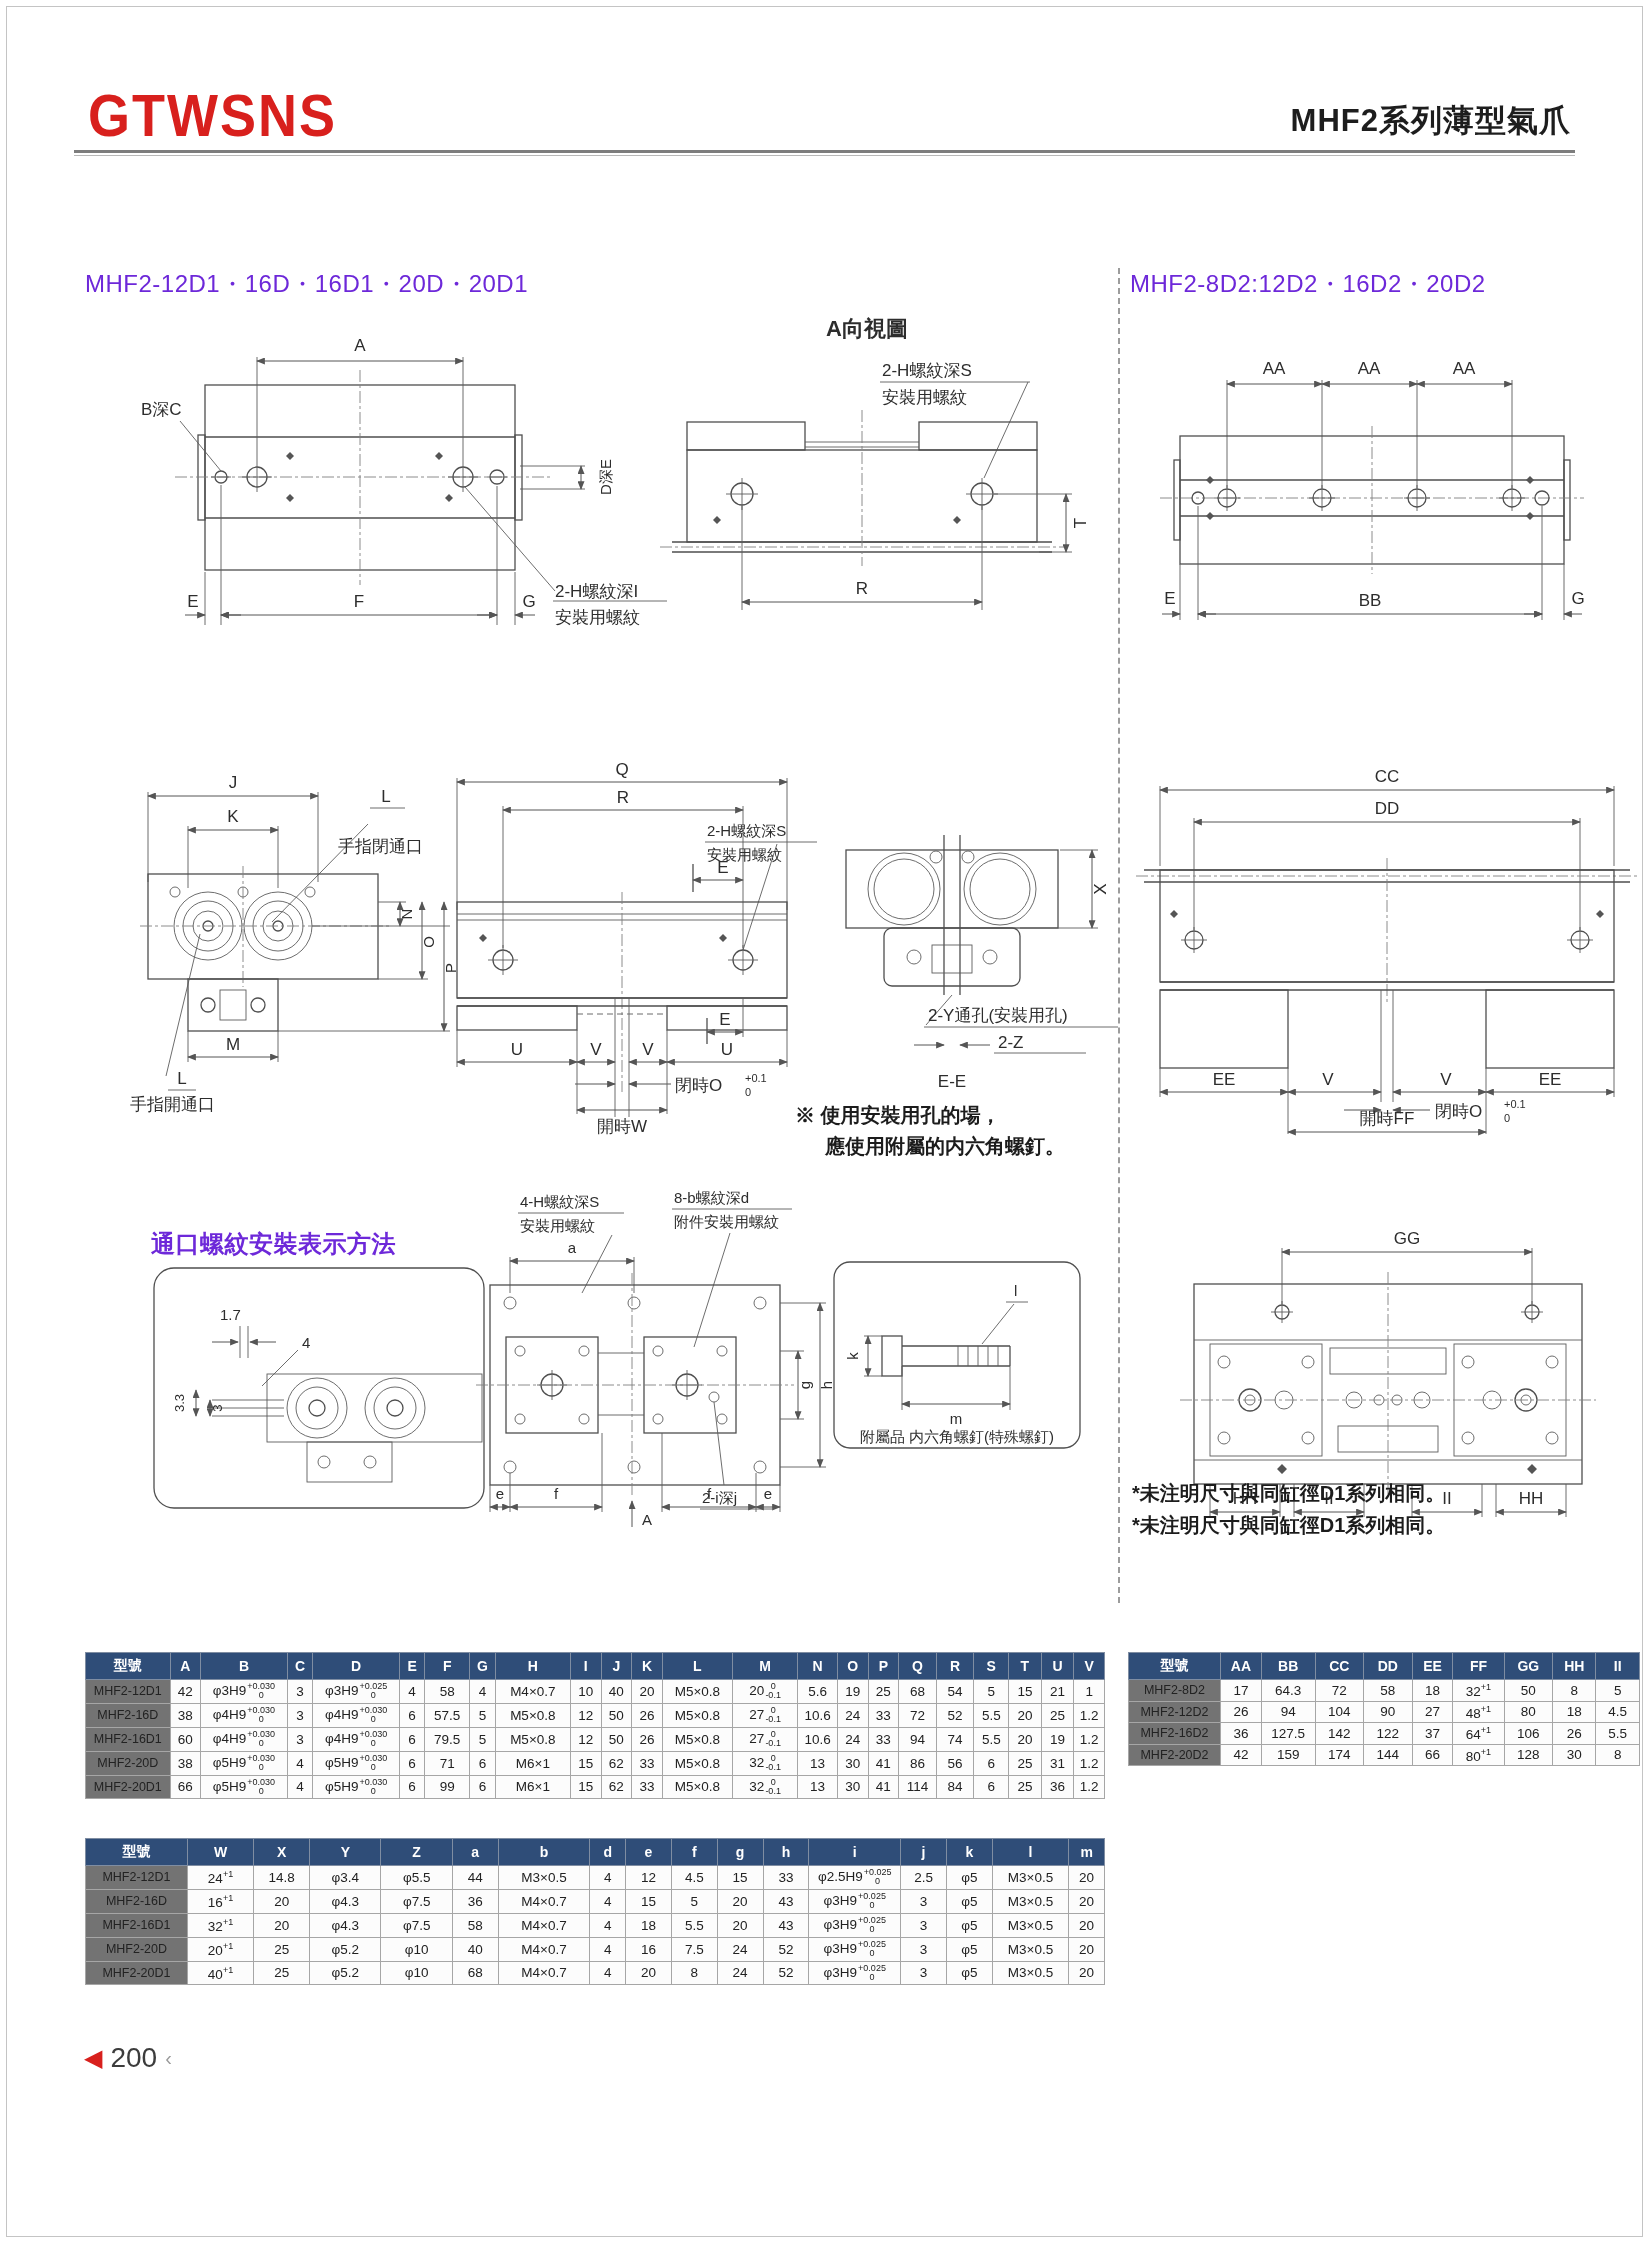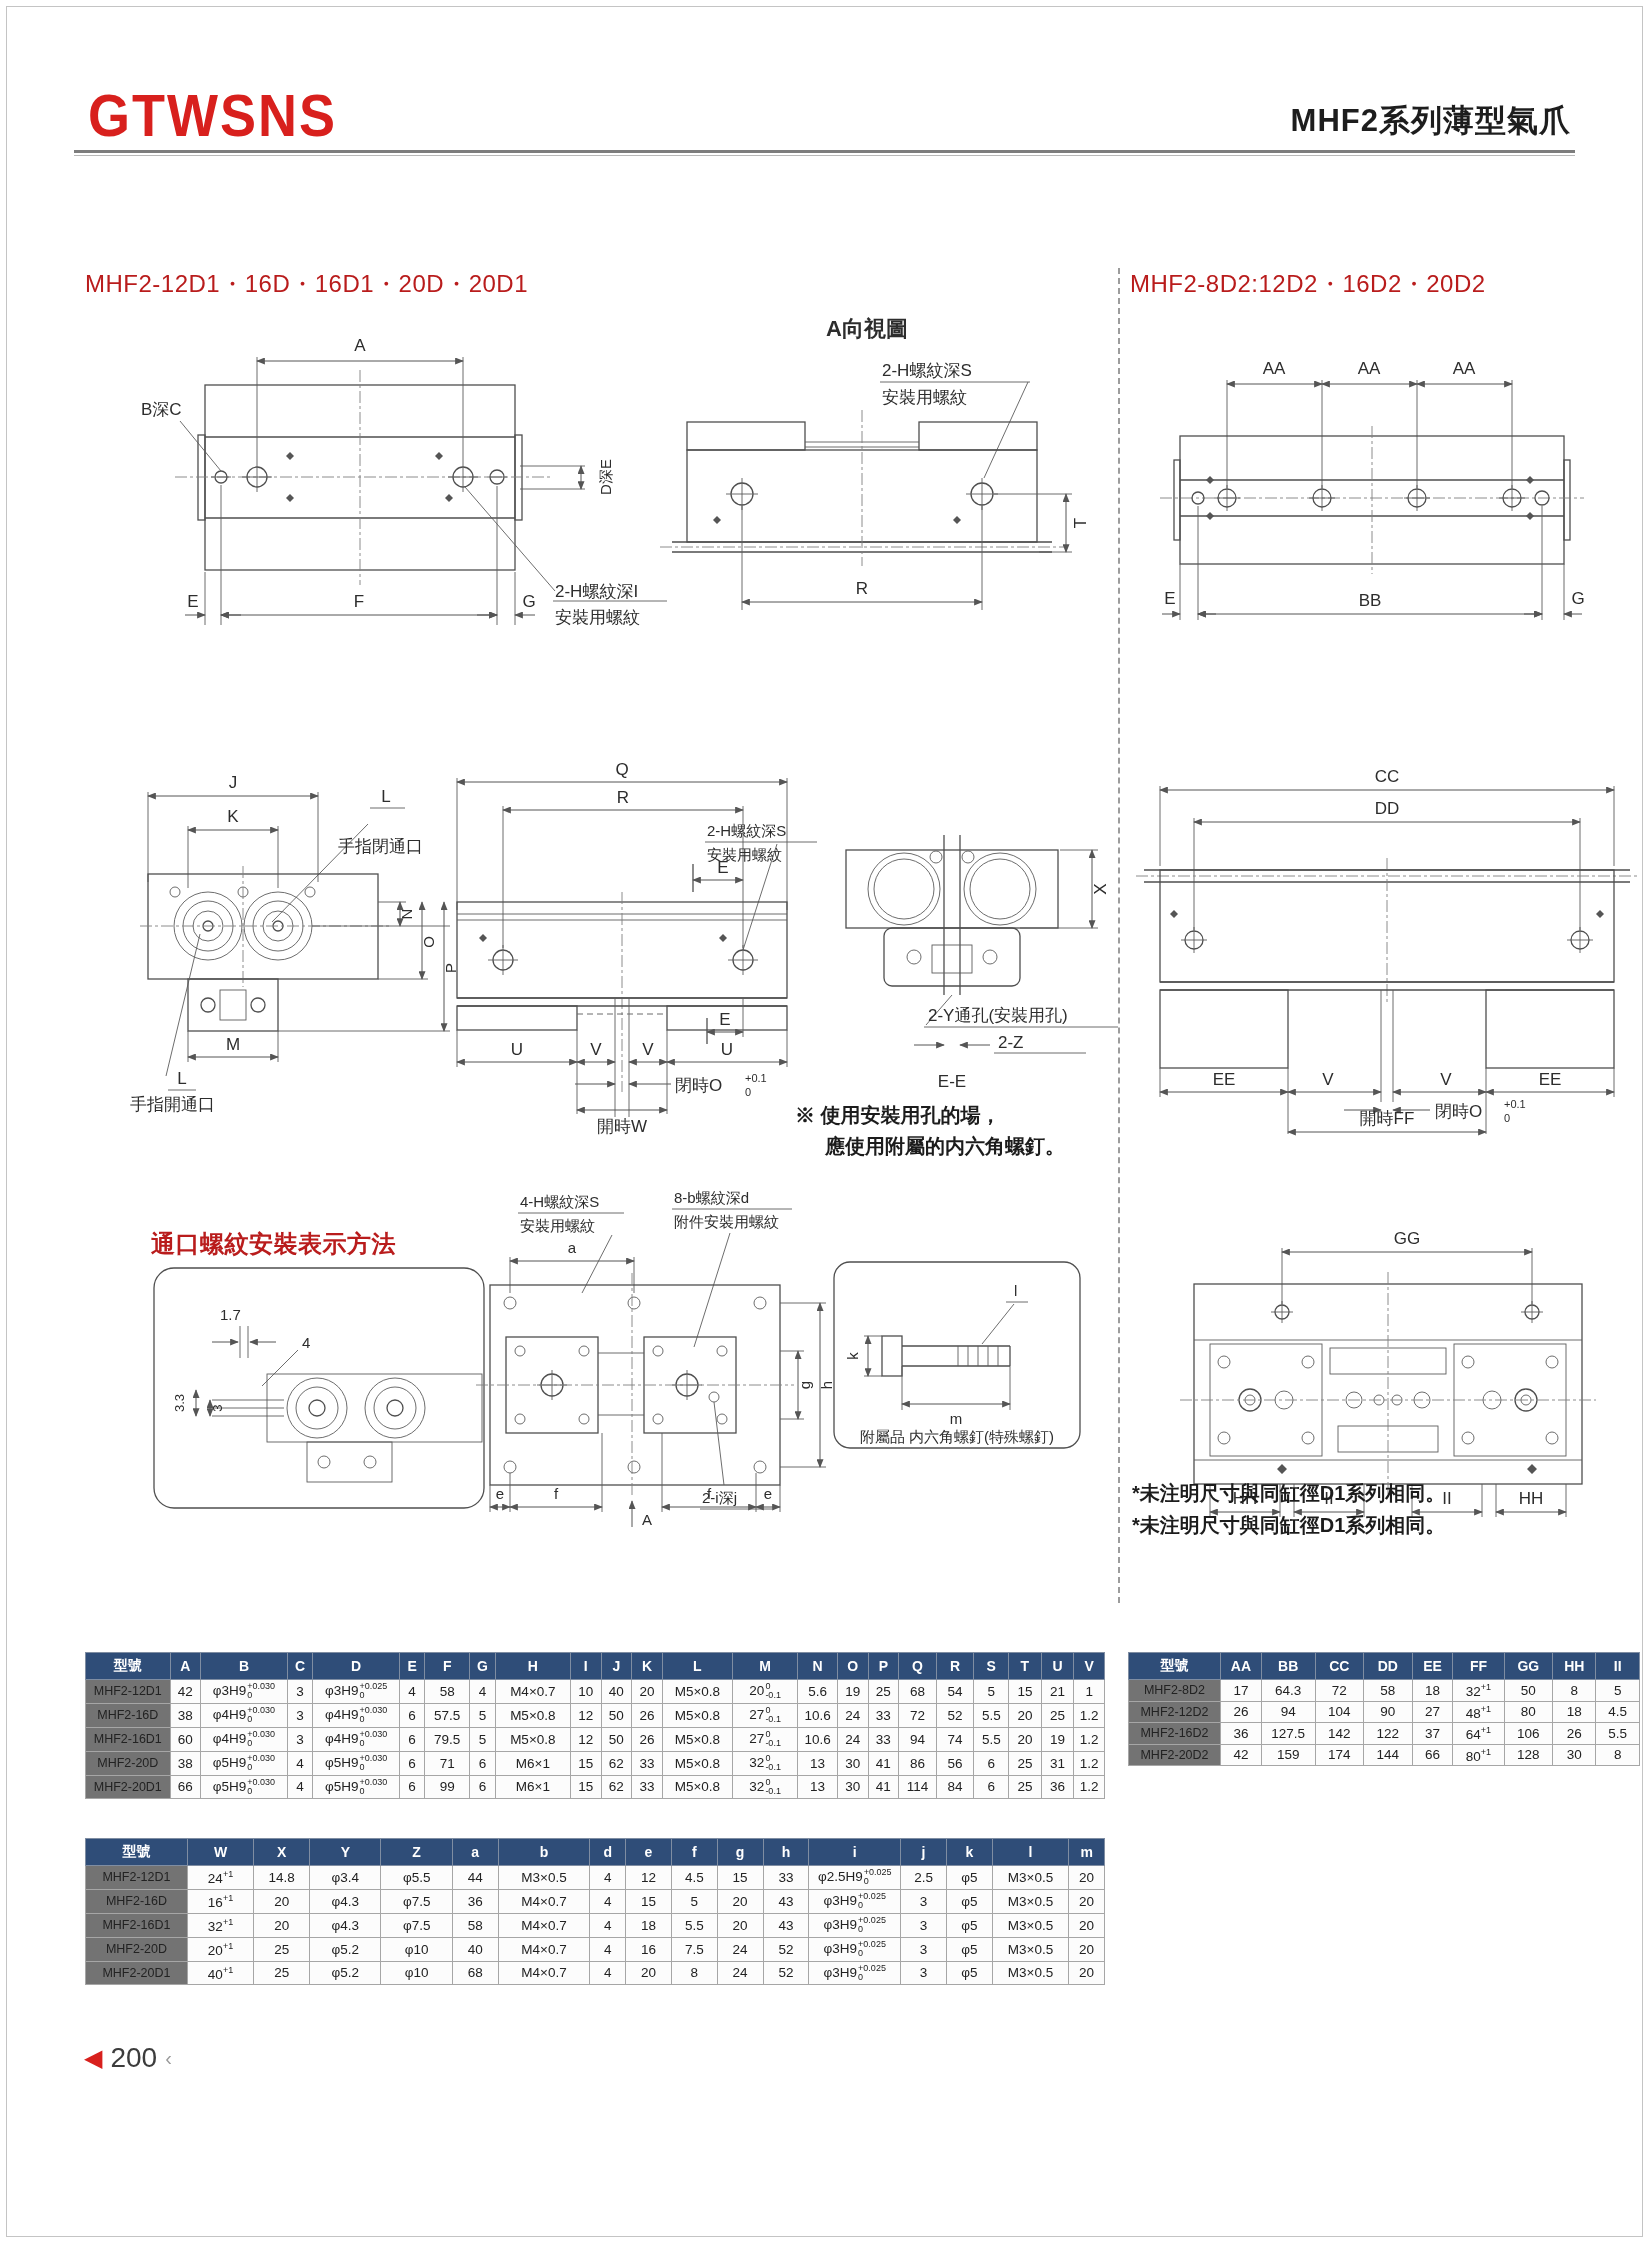--- a/index.html
+++ b/index.html
@@ -2,39 +2,39 @@
 <html><head>
 <meta charset="utf-8">
 <style>
   *{margin:0;padding:0;box-sizing:border-box}
   body{background:#e9e9e9;font-family:"Liberation Sans",sans-serif}
   .sheet{position:relative;width:1649px;height:2243px;background:#ffffff;margin:0 auto;overflow:hidden}
   .frame{position:absolute;inset:6px;border:1px solid #c4c4c4}
   .logo{position:absolute;left:88px;top:84px;font-size:54px;font-weight:bold;color:#d8201d;letter-spacing:2px;transform:scaleY(1.1)}
   .htitle{position:absolute;right:78px;top:100px;font-size:31px;font-weight:bold;color:#1d1d1d;letter-spacing:1px}
   .hrule{position:absolute;left:74px;right:74px;top:150px;height:6px;border-top:3px solid #7d7d7d;border-bottom:1px solid #b8b8b8}
-  .sec-title{position:absolute;font-size:24px;color:#b91c1c;letter-spacing:.5px}
+  .sec-title{position:absolute;font-size:24px;color:#6d28d9;letter-spacing:.5px}
   .vsep{position:absolute;left:1118px;top:268px;height:1335px;border-left:2px dashed #9c9c9c}
   .dwg{position:absolute;overflow:visible}
   svg text{font-family:"Liberation Sans",sans-serif;fill:#2d2d2d;font-size:16px}
   .s11{font-size:11px}.s13{font-size:13px}.s15{font-size:15px}.s17{font-size:17px}
   .ttl{font-size:22px;font-weight:bold}
   .ln{stroke:#4f4f4f;stroke-width:1.3;fill:none}
   .lt{stroke:#5c5c5c;stroke-width:.9;fill:none}
   .cl{stroke:#808080;stroke-width:.9;fill:none;stroke-dasharray:12 3 3 3}
   .dsh{stroke:#6a6a6a;stroke-width:1;fill:none;stroke-dasharray:6 4}
   .dim{stroke:#555;stroke-width:1;fill:none}
   .dm{fill:#555;stroke:none}
   .note{position:absolute;font-size:20px;font-weight:bold;color:#1c1c1c;line-height:31px}
   .tbl{position:absolute}
   table{border-collapse:collapse;table-layout:fixed;width:100%;color:#222}
   th{background:#2f4d78;color:#fff;font-weight:bold;border:1px solid #7f8da2;padding:4px 0;font-size:14px}
   td{border:1px solid #a6a6a6;text-align:center;padding:2px 0;background:#fcfcfc;font-size:13.5px}
   td.model{background:#737373;font-size:12.5px}
-  .tol{display:inline-flex;flex-direction:column;font-size:9px;line-height:1.05;vertical-align:middle;margin-left:1px;text-align:left}
+  .tol{display:inline-flex;flex-direction:column;font-size:9px;line-height:1.05;vertical-align:middle;margin-left:1px;text-align:center}
   .sup{font-size:9px;vertical-align:super}
   .footer{position:absolute;left:84px;top:2042px;display:flex;align-items:center;gap:8px}
   .fa{color:#d8201d;font-size:24px}
   .fp{font-size:28px;color:#3c3c3c}
   .fs{color:#9a9a9a;font-size:20px}
 </style>
 </head>
 <body>
 
 <div class="sheet">

